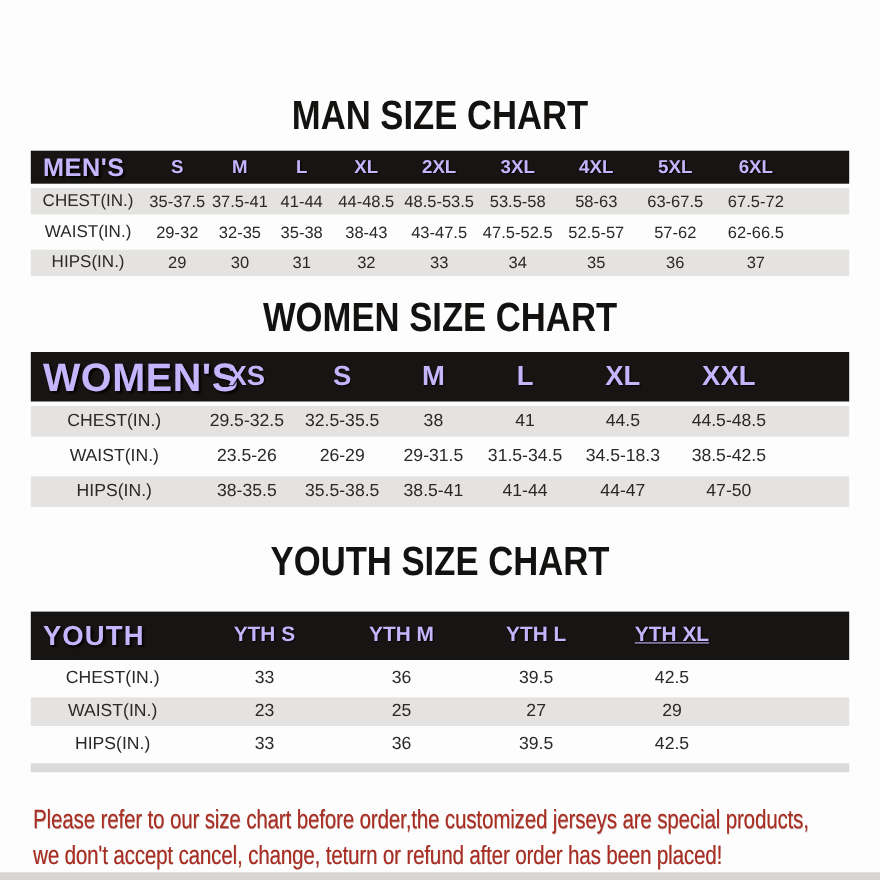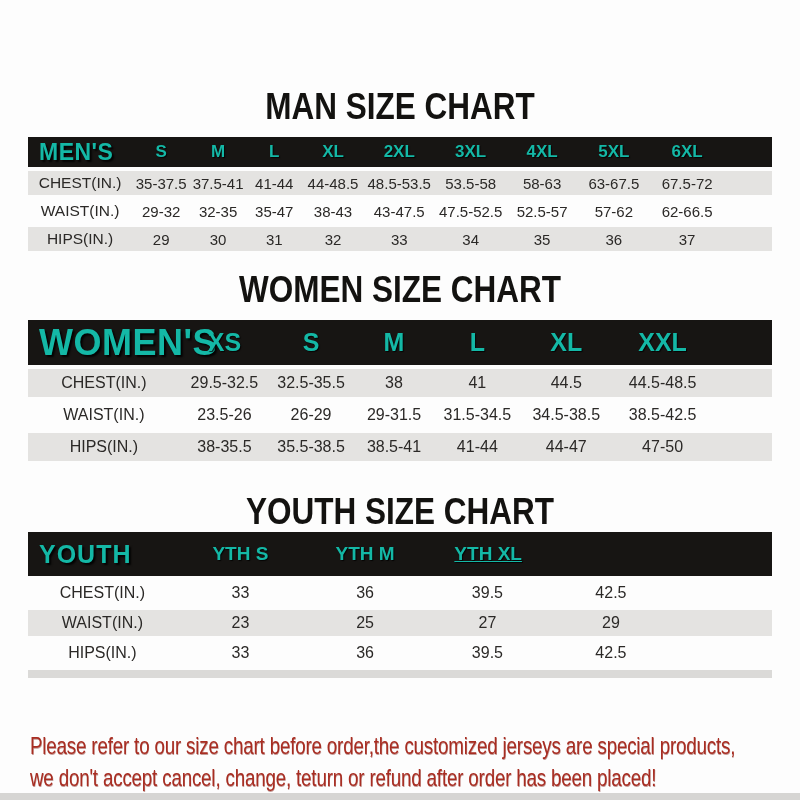--- a/index.html
+++ b/index.html
@@ -21,23 +21,23 @@
     position:absolute;left:0;width:800px;text-align:center;
     font-weight:700;color:#131210;font-size:35px;line-height:1;
     transform:scale(0.9,1.06);
   }
   #h1{top:88px}
   #h2{top:271px}
   #h3{top:493px}
   .size-table{position:absolute;left:28px;width:744px;}
   #t1{top:137px}
   #t2{top:320px}
-  #t3{top:532px}
+  #t3{top:556px}
   .bar{
-    background:var(--bar-bg,#171513);display:flex;align-items:center;color:#14b8a6;
+    background:var(--bar-bg,#171513);display:flex;align-items:center;color:#c4b5fd;
   }
   .bar-label{
     font-weight:700;padding-left:11px;letter-spacing:0.5px;box-sizing:border-box;
     text-shadow:2px 2px 2px rgba(0,0,0,0.9);
   }
   .bar-col{text-align:center;text-shadow:1px 1px 1px rgba(0,0,0,0.8);}
   .row{display:flex;align-items:center;color:#2b2927;}
   .row.gray{background:var(--row-gray,#E4E3E1);}
   .row-label,.cell{text-align:center;box-sizing:border-box;}
 
@@ -100,21 +100,21 @@
         <div class="cell" style="width: 9.6%;">53.5-58</div>
         <div class="cell" style="width: 9.6%;">58-63</div>
         <div class="cell" style="width: 9.7%;">63-67.5</div>
         <div class="cell" style="width: 10%;">67.5-72</div>
         <div class="cell" style="width: 6.4%;"></div>
       </div>
       <div class="row white">
         <div class="row-label" style="width: 14%;">WAIST(IN.)</div>
         <div class="cell" style="width: 7.8%;">29-32</div>
         <div class="cell" style="width: 7.5%;">32-35</div>
-        <div class="cell" style="width: 7.6%;">35-47</div>
+        <div class="cell" style="width: 7.6%;">35-38</div>
         <div class="cell" style="width: 8.2%;">38-43</div>
         <div class="cell" style="width: 9.6%;">43-47.5</div>
         <div class="cell" style="width: 9.6%;">47.5-52.5</div>
         <div class="cell" style="width: 9.6%;">52.5-57</div>
         <div class="cell" style="width: 9.7%;">57-62</div>
         <div class="cell" style="width: 10%;">62-66.5</div>
         <div class="cell" style="width: 6.4%;"></div>
       </div>
       <div class="row gray">
         <div class="row-label" style="width: 14%;">HIPS(IN.)</div>
@@ -152,21 +152,21 @@
         <div class="cell" style="width: 12.5%;">44.5</div>
         <div class="cell" style="width: 13.4%;">44.5-48.5</div>
         <div class="cell" style="width: 8%;"></div>
       </div>
       <div class="row white">
         <div class="row-label" style="width: 20.4%;">WAIST(IN.)</div>
         <div class="cell" style="width: 12%;">23.5-26</div>
         <div class="cell" style="width: 11.3%;">26-29</div>
         <div class="cell" style="width: 11%;">29-31.5</div>
         <div class="cell" style="width: 11.4%;">31.5-34.5</div>
-        <div class="cell" style="width: 12.5%;">34.5-38.5</div>
+        <div class="cell" style="width: 12.5%;">34.5-18.3</div>
         <div class="cell" style="width: 13.4%;">38.5-42.5</div>
         <div class="cell" style="width: 8%;"></div>
       </div>
       <div class="row gray">
         <div class="row-label" style="width: 20.4%;">HIPS(IN.)</div>
         <div class="cell" style="width: 12%;">38-35.5</div>
         <div class="cell" style="width: 11.3%;">35.5-38.5</div>
         <div class="cell" style="width: 11%;">38.5-41</div>
         <div class="cell" style="width: 11.4%;">41-44</div>
         <div class="cell" style="width: 12.5%;">44-47</div>
@@ -174,20 +174,21 @@
         <div class="cell" style="width: 8%;"></div>
       </div>
     </div>
 
   <div class="heading" id="h3">YOUTH SIZE CHART</div>
   <div class="size-table t-youth" id="t3">
       <div class="bar">
         <div class="bar-label" style="width: 20%;">YOUTH</div>
         <div class="bar-col" style="width: 17.1%;">YTH S</div>
         <div class="bar-col" style="width: 16.4%;">YTH M</div>
+        <div class="bar-col" style="width: 16.5%;">YTH L</div>
         <div class="bar-col" style="width: 16.7%; text-decoration: underline;">YTH XL</div>
         <div class="bar-col" style="width: 13.3%;"></div>
       </div>
       <div class="row white">
         <div class="row-label" style="width: 20%;">CHEST(IN.)</div>
         <div class="cell" style="width: 17.1%;">33</div>
         <div class="cell" style="width: 16.4%;">36</div>
         <div class="cell" style="width: 16.5%;">39.5</div>
         <div class="cell" style="width: 16.7%;">42.5</div>
         <div class="cell" style="width: 13.3%;"></div>

